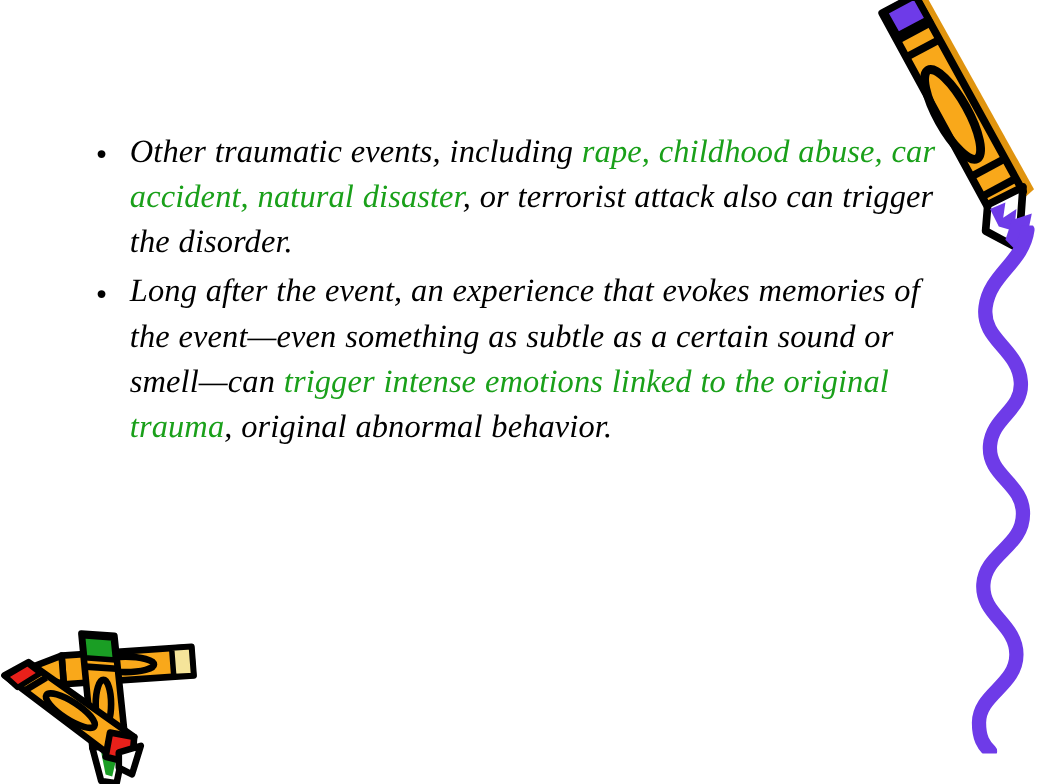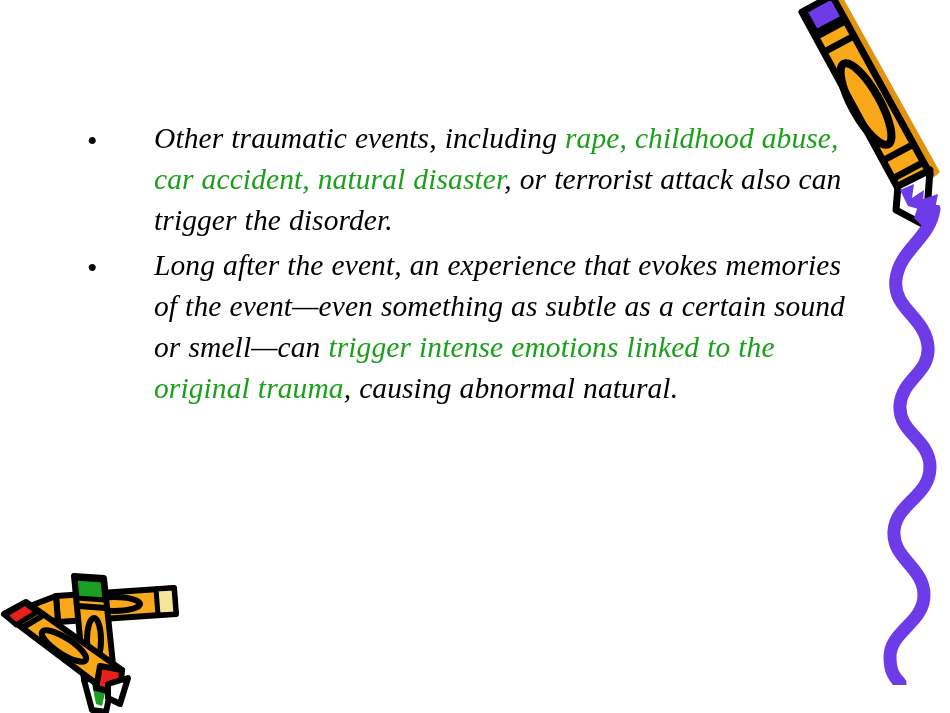--- a/index.html
+++ b/index.html
@@ -77,21 +77,20 @@
 
   .bullet-text {
     flex: 1 1 auto;
     font-style: italic;
     font-size: 29.5px;
     line-height: 41px;
     color: #000000;
     letter-spacing: 0.1px;
     word-spacing: 0.5px;
     font-family: "Liberation Serif", "DejaVu Serif", serif;
-    margin-left: 36px;
   }
 
   .seg-green { color: #1aa01a; }
   .seg-black { color: #000000; }
 </style>
 </head>
 <body>
 
 <div id="slide">
 
@@ -163,18 +162,18 @@
     <div class="bullet-row">
       <div class="bullet-marker">•</div>
       <div class="bullet-text">
         <span class="seg-black">Other traumatic events, including </span><span class="seg-green">rape, childhood abuse, car accident, natural disaster</span><span class="seg-black">, or terrorist attack also can trigger the disorder.</span>
       </div>
     </div>
 
     <div class="bullet-row">
       <div class="bullet-marker">•</div>
       <div class="bullet-text">
-        <span class="seg-black">Long after the event, an experience that evokes memories of the event—even something as subtle as a certain sound or smell—can </span><span class="seg-green">trigger intense emotions linked to the original trauma</span><span class="seg-black">, causing abnormal natural.</span>
+        <span class="seg-black">Long after the event, an experience that evokes memories of the event—even something as subtle as a certain sound or smell—can </span><span class="seg-green">trigger intense emotions linked to the original trauma</span><span class="seg-black">, original abnormal behavior.</span>
       </div>
     </div>
 
   </div>
 </div>
 
 </body></html>

